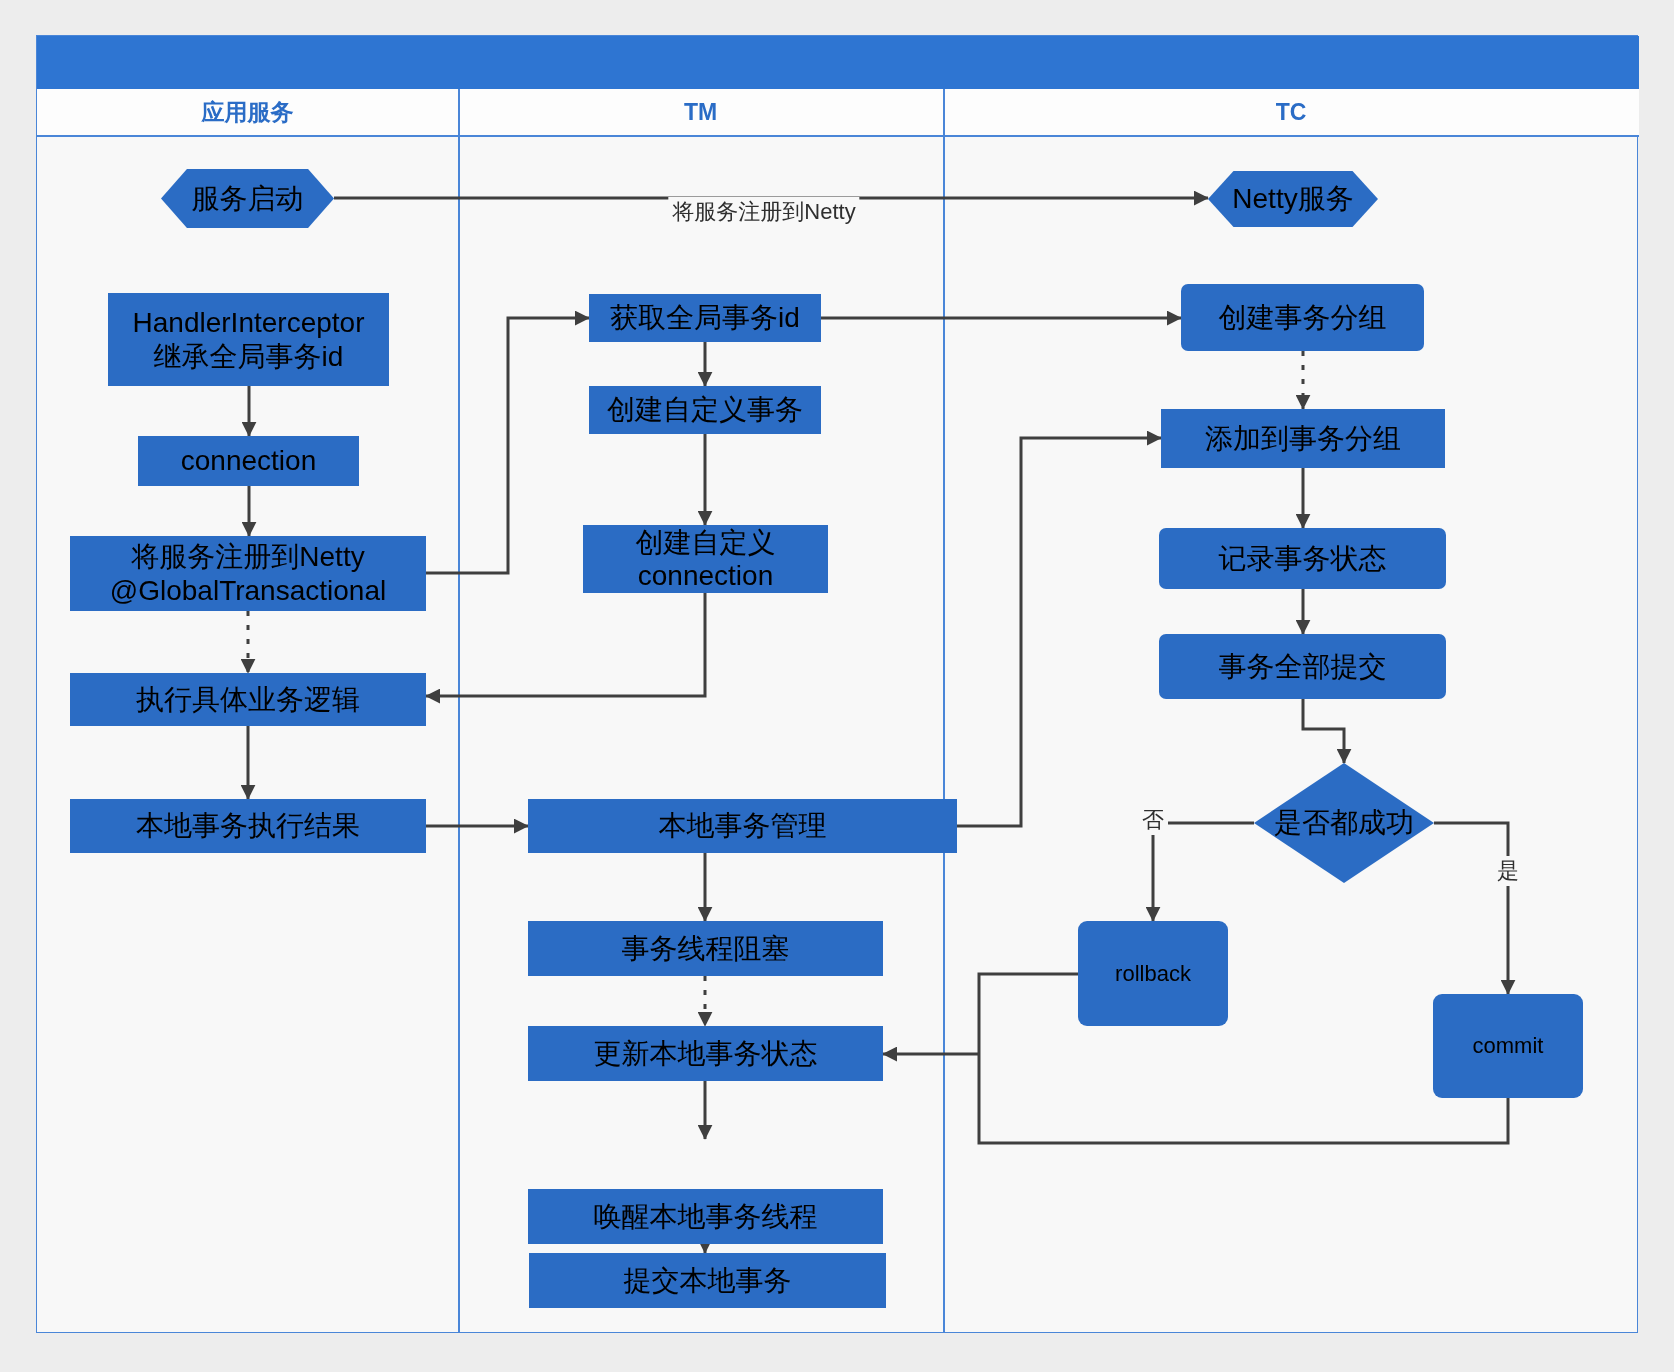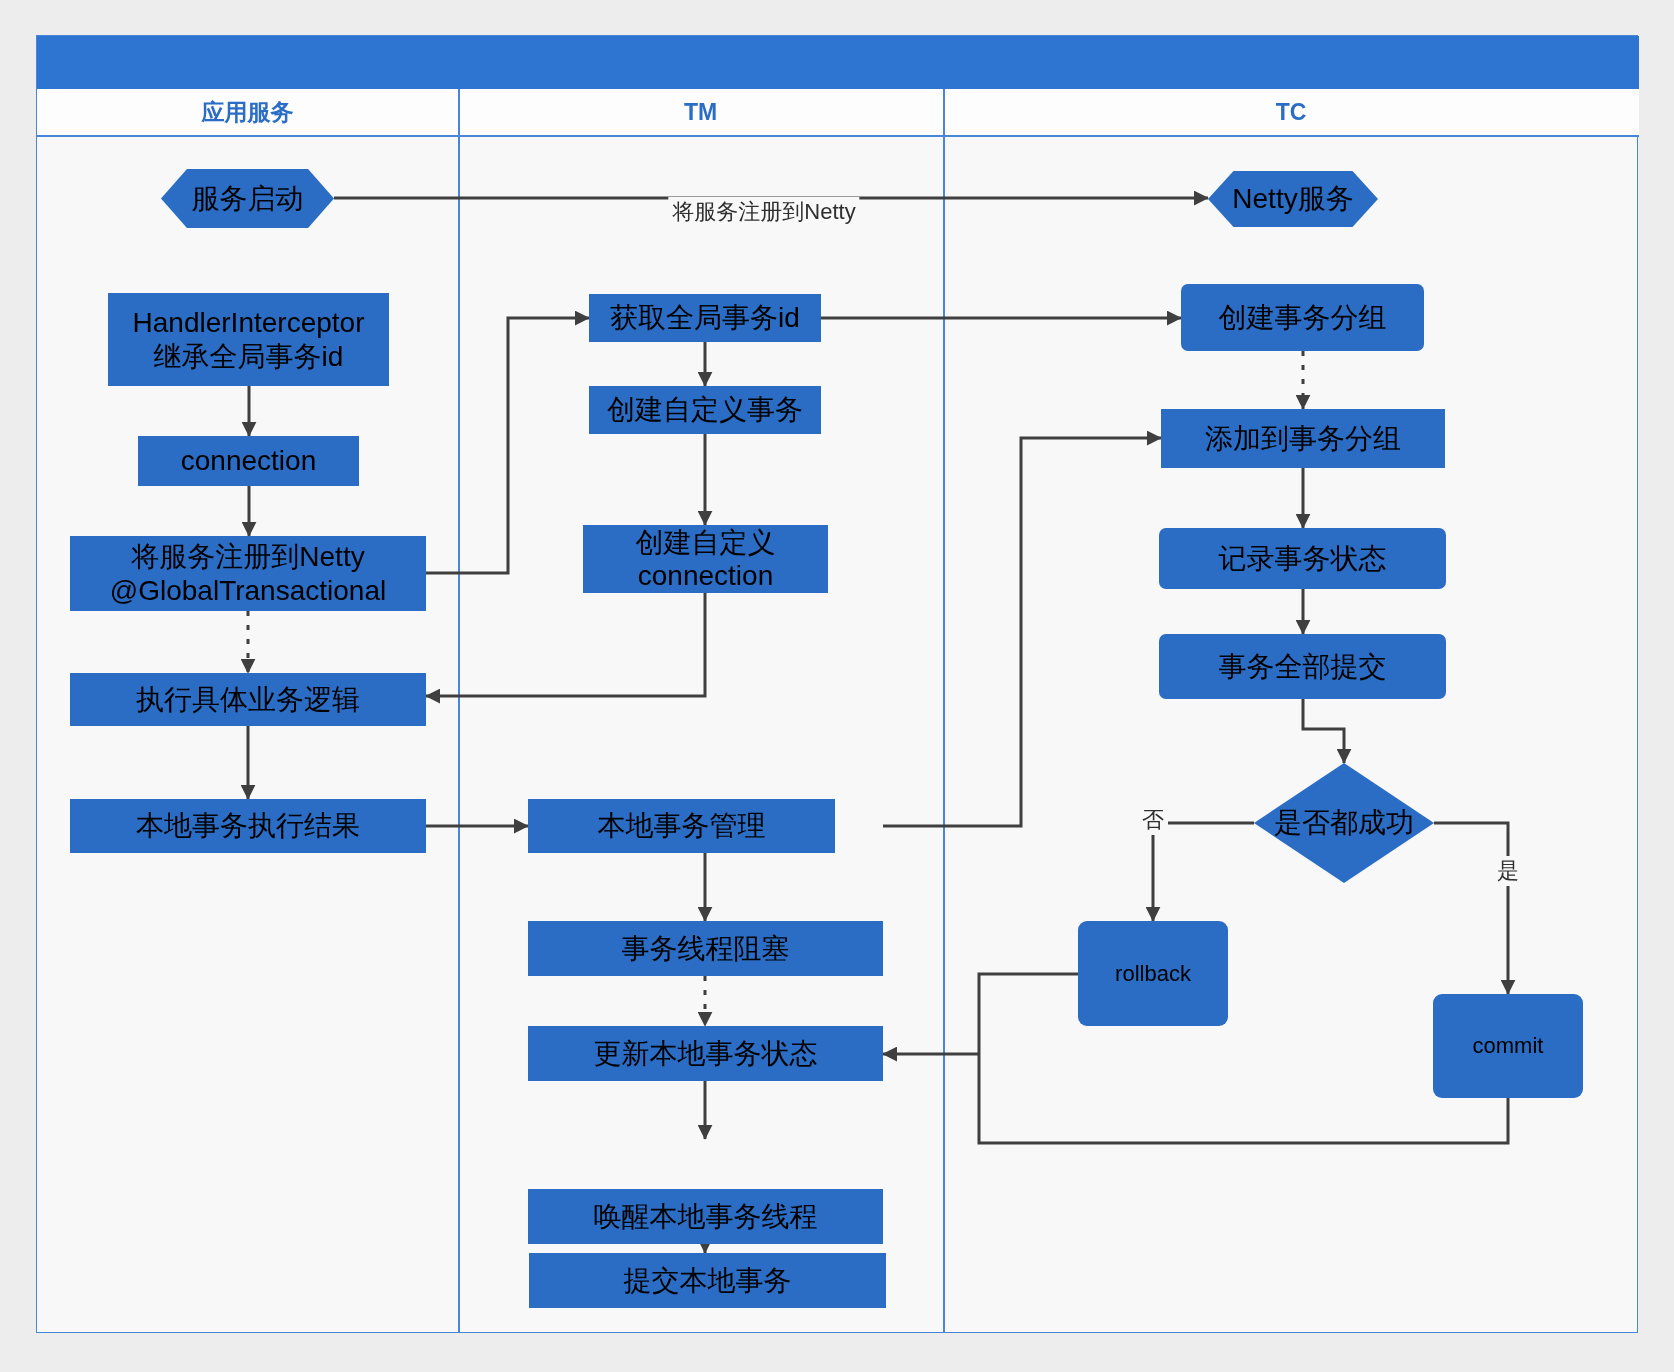--- a/index.html
+++ b/index.html
@@ -102,21 +102,21 @@
     <div class="node" style="left:552px;top:258px;width:232px;height:48px">
       <span>获取全局事务id</span>
     </div>
     <div class="node" style="left:552px;top:350px;width:232px;height:48px">
       <span>创建自定义事务</span>
     </div>
     <div class="node" style="left:546px;top:489px;width:245px;height:68px">
       <span>创建自定义</span>
       <span>connection</span>
     </div>
-    <div class="node" style="left:491px;top:763px;width:307px;height:54px">
+    <div class="node" style="left:491px;top:763px;width:429px;height:54px">
       <span>本地事务管理</span>
     </div>
     <div class="node" style="left:491px;top:885px;width:355px;height:55px">
       <span>事务线程阻塞</span>
     </div>
     <div class="node" style="left:491px;top:990px;width:355px;height:55px">
       <span>更新本地事务状态</span>
     </div>
     <div class="node" style="left:491px;top:1153px;width:355px;height:55px">
       <span>唤醒本地事务线程</span>

